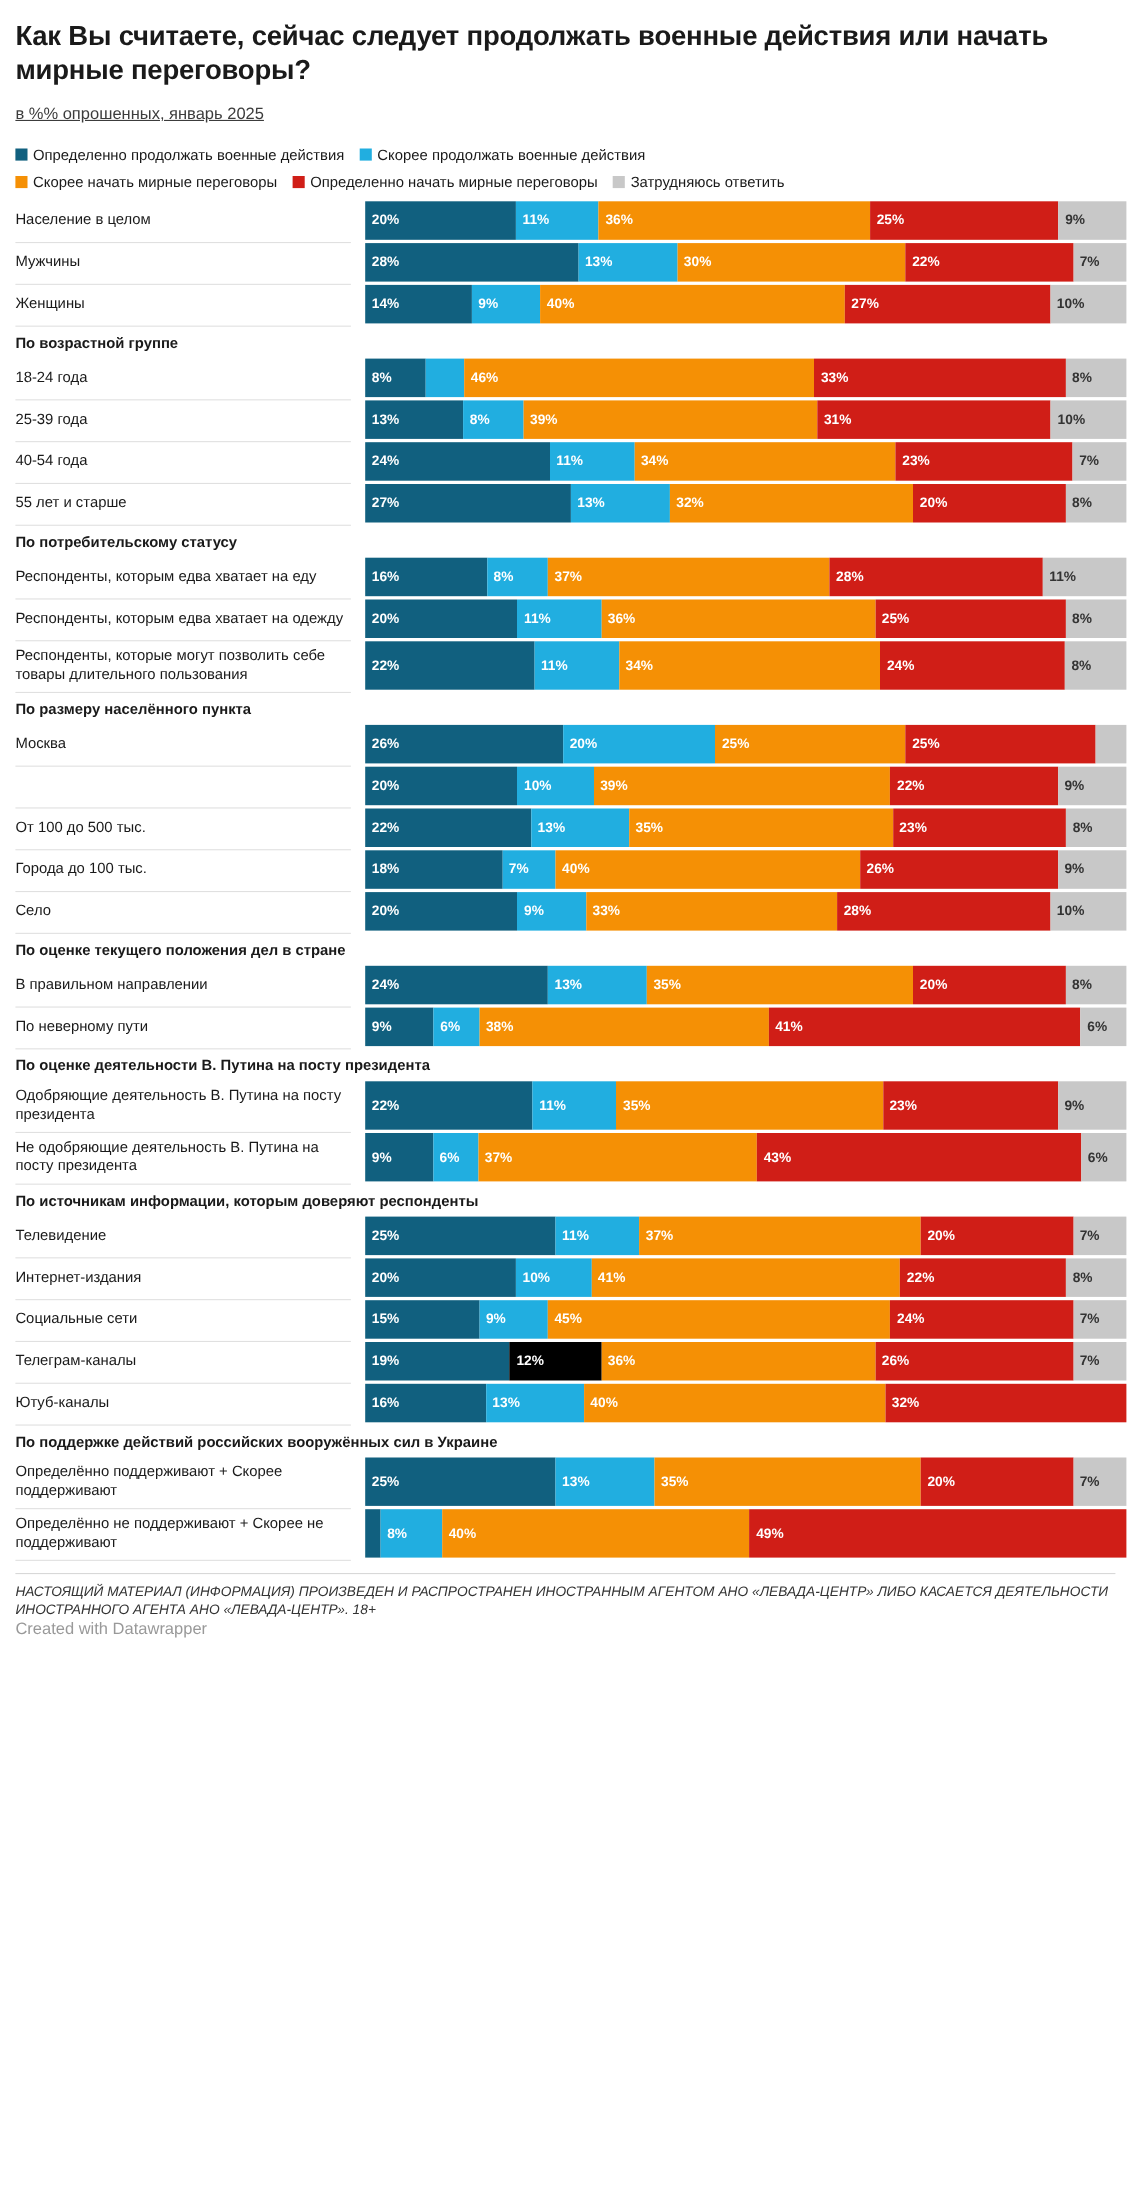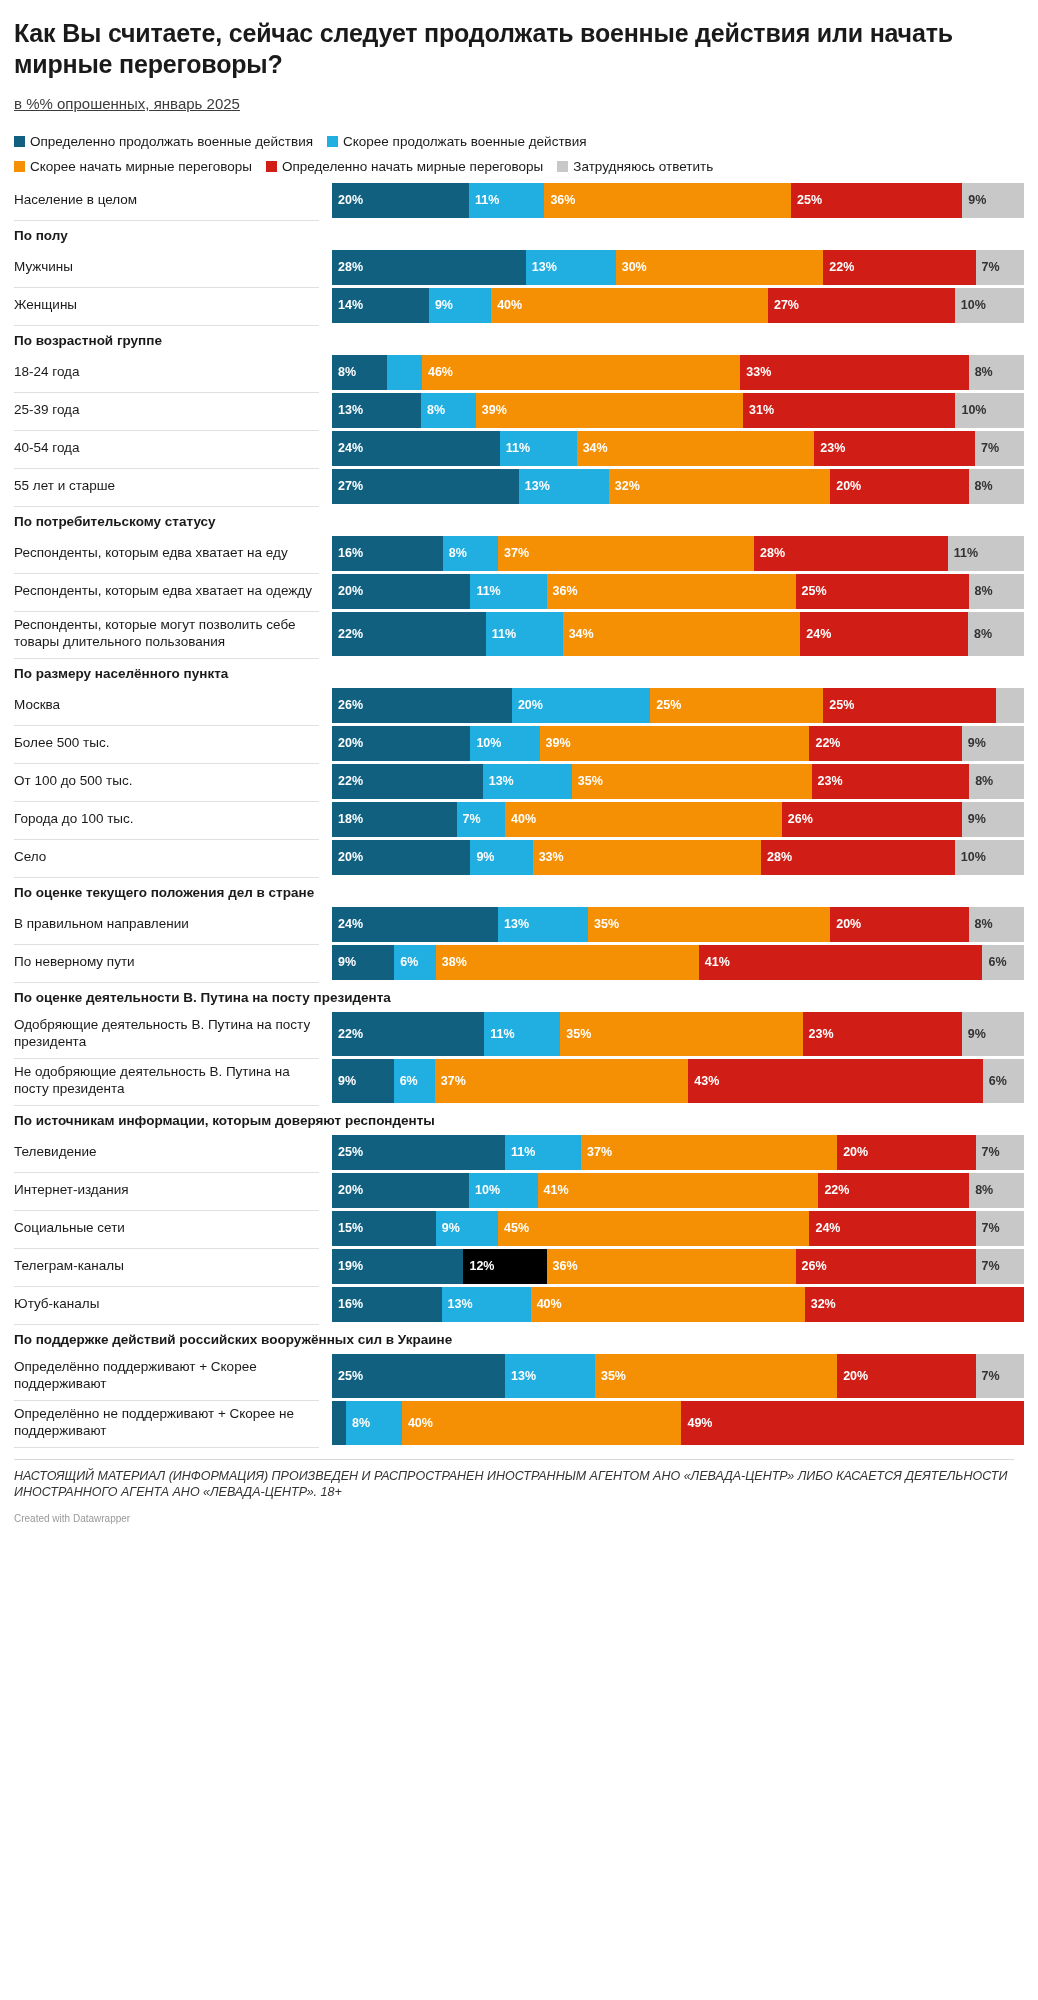--- a/index.html
+++ b/index.html
@@ -107,23 +107,23 @@
     font-size: 12.5px;
     font-style: italic;
     color: #333333;
     line-height: 1.35;
     margin-top: 14px;
     border-top: 1px solid #d8d8d8;
     padding-top: 8px;
     max-width: 1000px;
   }
   .credit {
-    font-size: 10px;
+    font-size: 15px;
     color: #999999;
-    margin-top: 12px;
+    margin-top: 0;
     padding-bottom: 10px;
   }
 </style>
 </head>
 <body>
 
 <div id="page">
 
   <h1 class="title">Как Вы считаете, сейчас следует продолжать военные действия или начать мирные переговоры?</h1>
   <div class="subtitle">в %% опрошенных, январь 2025</div>
@@ -135,21 +135,20 @@
         <div class="row-label">Население в целом</div>
         <div class="row-sep"></div>
         <div class="bars">
           <div class="seg" style="background: rgb(17, 96, 127); width: 19.802%;">20%</div>
           <div class="seg" style="background: rgb(33, 174, 224); width: 10.8911%;">11%</div>
           <div class="seg" style="background: rgb(245, 144, 5); width: 35.6436%;">36%</div>
           <div class="seg" style="background: rgb(208, 30, 23); width: 24.7525%;">25%</div>
           <div class="seg dark-text" style="background: rgb(200, 200, 200); width: 8.91089%;">9%</div>
         </div>
       </div>
-      <div class="group-head">По полу</div>
       <div class="row">
         <div class="row-label">Мужчины</div>
         <div class="row-sep"></div>
         <div class="bars">
           <div class="seg" style="background: rgb(17, 96, 127); width: 28%;">28%</div>
           <div class="seg" style="background: rgb(33, 174, 224); width: 13%;">13%</div>
           <div class="seg" style="background: rgb(245, 144, 5); width: 30%;">30%</div>
           <div class="seg" style="background: rgb(208, 30, 23); width: 22%;">22%</div>
           <div class="seg dark-text" style="background: rgb(200, 200, 200); width: 7%;">7%</div>
         </div>
@@ -250,21 +249,20 @@
         <div class="row-sep"></div>
         <div class="bars">
           <div class="seg" style="background: rgb(17, 96, 127); width: 26%;">26%</div>
           <div class="seg" style="background: rgb(33, 174, 224); width: 20%;">20%</div>
           <div class="seg" style="background: rgb(245, 144, 5); width: 25%;">25%</div>
           <div class="seg" style="background: rgb(208, 30, 23); width: 25%;">25%</div>
           <div class="seg dark-text" style="background: rgb(200, 200, 200); width: 4%;"></div>
         </div>
       </div>
       <div class="row">
-        <div class="row-label">Более 500 тыс.</div>
         <div class="row-sep"></div>
         <div class="bars">
           <div class="seg" style="background: rgb(17, 96, 127); width: 20%;">20%</div>
           <div class="seg" style="background: rgb(33, 174, 224); width: 10%;">10%</div>
           <div class="seg" style="background: rgb(245, 144, 5); width: 39%;">39%</div>
           <div class="seg" style="background: rgb(208, 30, 23); width: 22%;">22%</div>
           <div class="seg dark-text" style="background: rgb(200, 200, 200); width: 9%;">9%</div>
         </div>
       </div>
       <div class="row">

